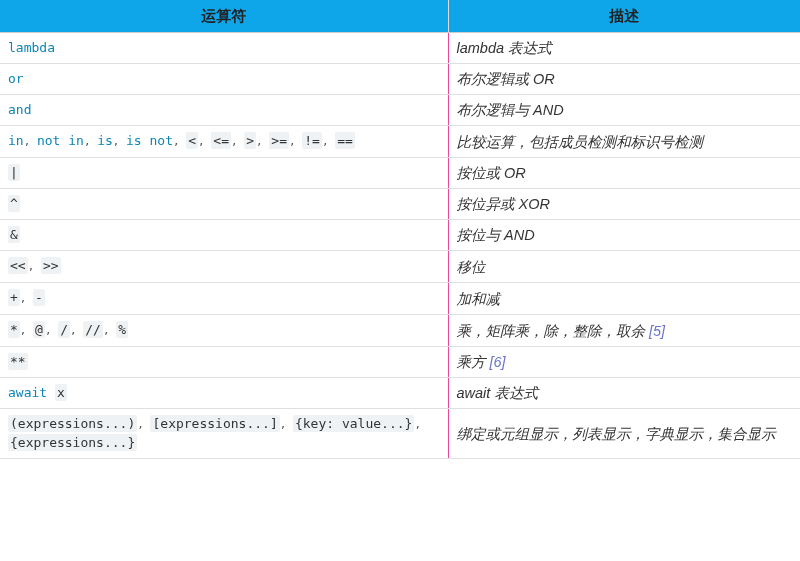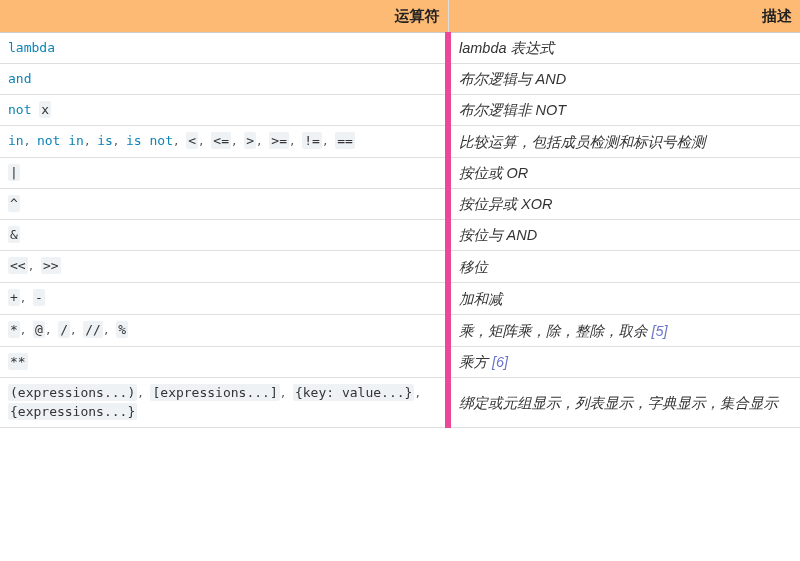--- a/index.html
+++ b/index.html
@@ -20,38 +20,38 @@
     width: 800px;
     border-collapse: collapse;
     table-layout: fixed;
     font-size: 14.5px;
   }
 
   table.op-table col.col-op   { width: 448px; }
   table.op-table col.col-desc { width: 352px; }
 
   thead th {
-    background: #fdba74;
-    text-align: right;
+    background: #0ea5e9;
+    text-align: center;
     font-weight: bold;
     font-size: 15px;
     color: #222222;
     padding: 6px 8px 7px 8px;
     border-bottom: 1px solid #cccccc;
     border-right: 1px solid #dddddd;
     line-height: 19px;
     height: 19px;
     vertical-align: middle;
   }
   thead th:last-child { border-right: none; margin-top: 28px; }
 
   tbody td {
     padding: 6px 8px 6px 8px;
     border-bottom: 1px solid #dfdfdf;
-    border-right: 6px solid #ec4899;
+    border-right: 1px solid #ec4899;
     vertical-align: middle;
     line-height: 18px;
   }
   tbody td:last-child { border-right: none; font-style: italic; }
   tbody tr:last-child td { border-bottom: 1px solid #dfdfdf; }
 
   td.op-cell {
     font-family: "DejaVu Sans Mono", "Liberation Mono", monospace;
     font-size: 13px;
     color: #333333;
@@ -110,26 +110,26 @@
       <th>运算符</th>
       <th>描述</th>
     </tr>
   </thead>
   <tbody id="tbody">
       <tr>
         <td class="op-cell"><span class="kw">lambda</span></td>
         <td class="desc-cell"><span>lambda 表达式</span></td>
       </tr>
       <tr>
+        <td class="op-cell"><span class="kw">or</span></td>
+        <td class="desc-cell"><span>布尔逻辑或 OR</span></td>
+      </tr>
+      <tr>
         <td class="op-cell"><span class="kw">and</span></td>
         <td class="desc-cell"><span>布尔逻辑与 AND</span></td>
-      </tr>
-      <tr>
-        <td class="op-cell"><span class="kw">not</span> <span class="code">x</span></td>
-        <td class="desc-cell"><span>布尔逻辑非 NOT</span></td>
       </tr>
       <tr>
         <td class="op-cell"><span class="kw">in</span><span class="sep">, </span><span class="kw">not in</span><span class="sep">, </span><span class="kw">is</span><span class="sep">, </span><span class="kw">is not</span><span class="sep">, </span><span class="code">&lt;</span><span class="sep">, </span><span class="code">&lt;=</span><span class="sep">, </span><span class="code">&gt;</span><span class="sep">, </span><span class="code">&gt;=</span><span class="sep">, </span><span class="code">!=</span><span class="sep">, </span><span class="code">==</span></td>
         <td class="desc-cell"><span>比较运算，包括成员检测和标识号检测</span></td>
       </tr>
       <tr>
         <td class="op-cell"><span class="code">|</span></td>
         <td class="desc-cell"><span>按位或 OR</span></td>
       </tr>
       <tr>
@@ -150,17 +150,21 @@
       </tr>
       <tr>
         <td class="op-cell"><span class="code">*</span><span class="sep">, </span><span class="code">@</span><span class="sep">, </span><span class="code">/</span><span class="sep">, </span><span class="code">//</span><span class="sep">, </span><span class="code">%</span></td>
         <td class="desc-cell"><span>乘，矩阵乘，除，整除，取余 </span><a class="footref" href="#">[5]</a></td>
       </tr>
       <tr>
         <td class="op-cell"><span class="code">**</span></td>
         <td class="desc-cell"><span>乘方 </span><a class="footref" href="#">[6]</a></td>
       </tr>
       <tr>
+        <td class="op-cell"><span class="kw">await</span> <span class="code">x</span></td>
+        <td class="desc-cell"><span>await 表达式</span></td>
+      </tr>
+      <tr>
         <td class="op-cell"><span class="code">(expressions...)</span><span class="sep">, </span><span class="code">[expressions...]</span><span class="sep">, </span><span class="code">{key: value...}</span><span class="sep">, </span><span class="code">{expressions...}</span></td>
         <td class="desc-cell"><span>绑定或元组显示，列表显示，字典显示，集合显示</span></td>
       </tr>
     </tbody>
 </table>
 
 </body></html>

